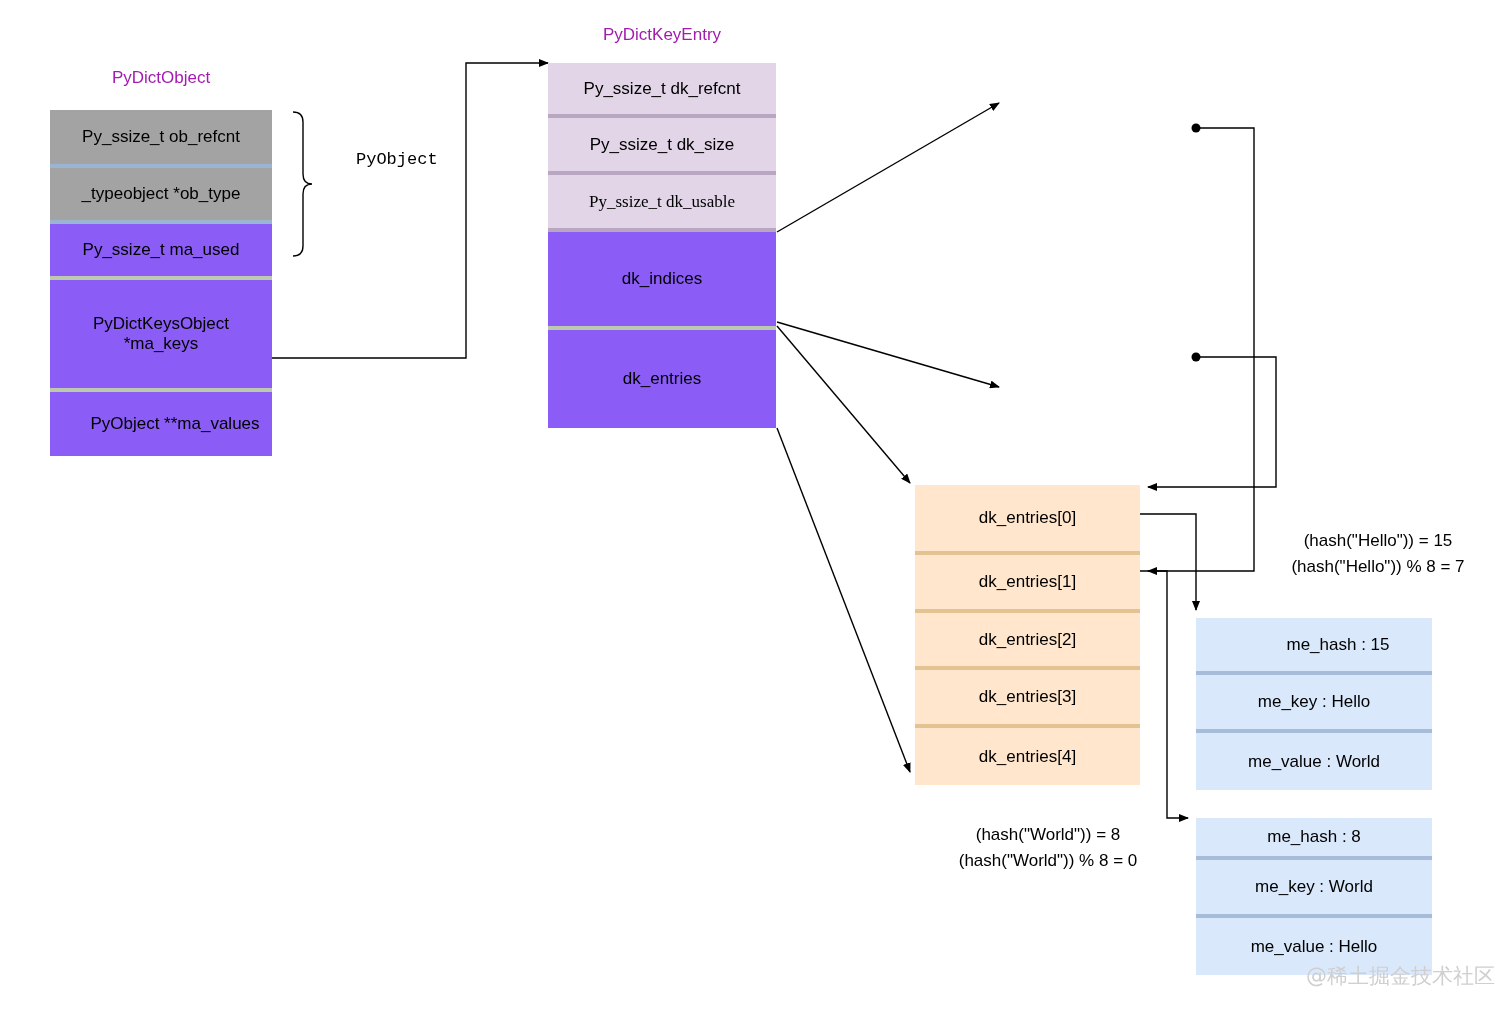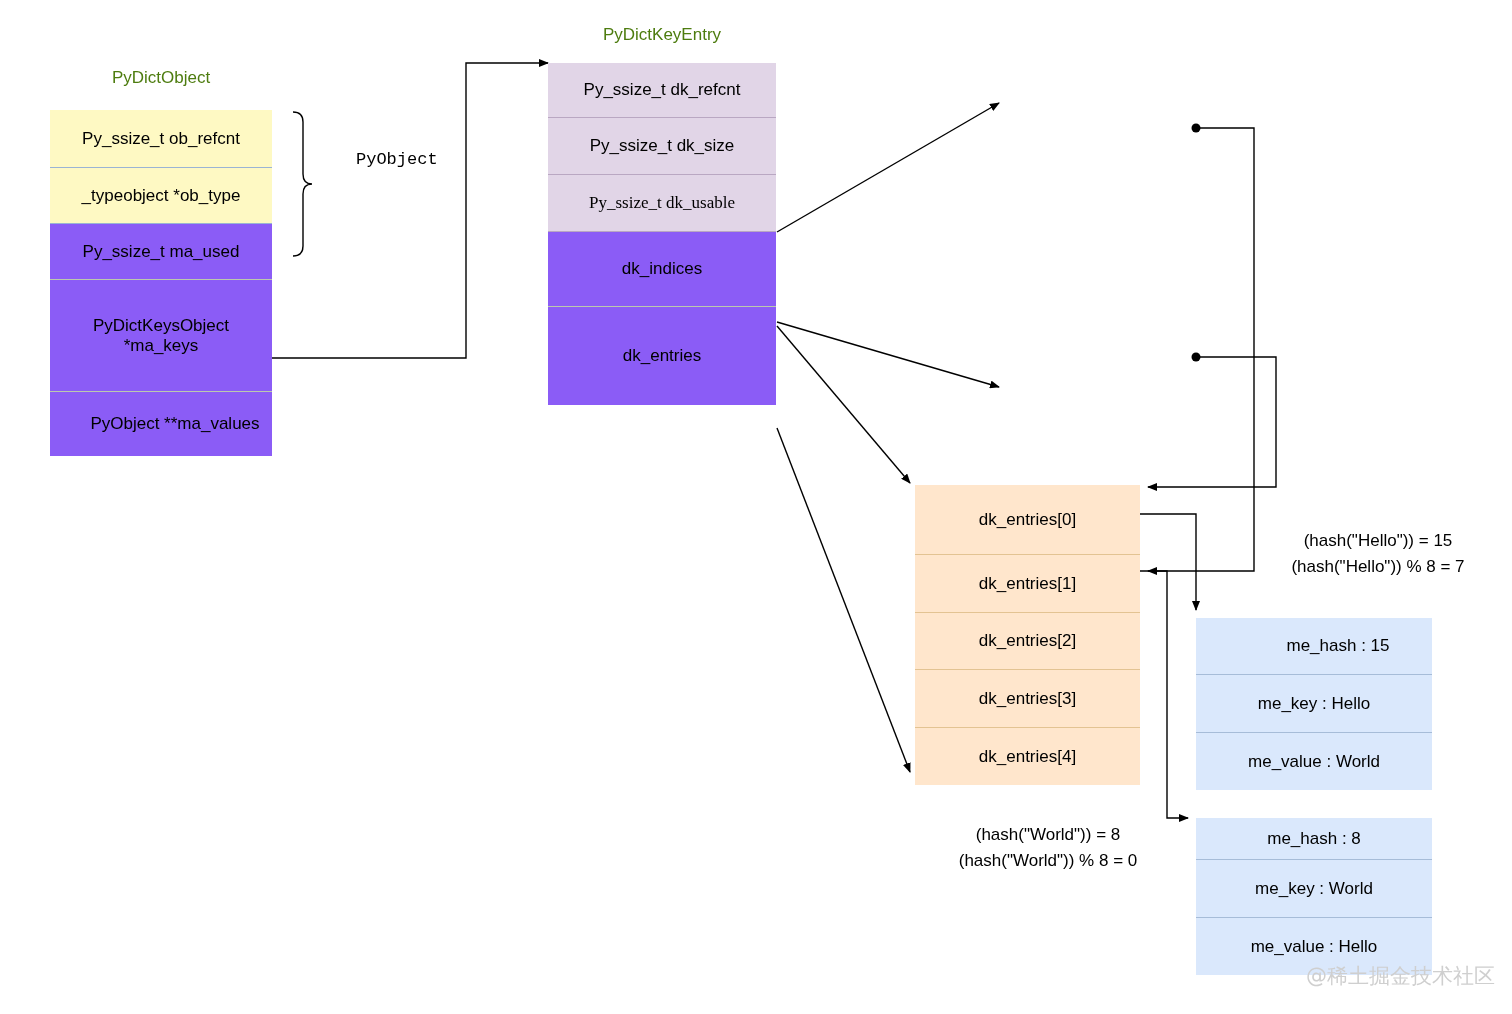--- a/index.html
+++ b/index.html
@@ -22,45 +22,45 @@
     position: absolute;
     left: 0;
     top: 0;
     width: 1512px;
     height: 1014px;
     pointer-events: none;
   }
   .title-label {
     position: absolute;
     font-size: 17px;
-    color: #4d7c0f;
+    color: #a21caf;
     text-align: center;
     white-space: nowrap;
   }
   .struct-box {
     position: absolute;
     box-sizing: border-box;
     border: 1px solid #b3b3b3;
     background: #ffffff;
   }
   .struct-row {
     box-sizing: border-box;
     display: flex;
     align-items: center;
     justify-content: center;
     text-align: center;
     font-size: 17px;
     line-height: 1.15;
     color: #000;
-    border-bottom: 1px solid #ef4444;
+    border-bottom: 4px solid #ef4444;
     white-space: pre-line;
   }
   .struct-row:last-child { border-bottom: none; }
 
-  .blue-fill   { background: #fef9c3; border-color: #9ab4d4; }
+  .blue-fill   { background: #a3a3a3; border-color: #9ab4d4; }
   .green-fill  { background: #8b5cf6; border-color: #bcc9ae; }
   .purple-fill { background: #e1d5e7; border-color: #b9a7c2; }
   .orange-fill { background: #ffe6cc; border-color: #e3c392; }
   .lightblue-fill { background: #dae8fc; border-color: #a6bcd8; }
 
   .box-blue   { border: 1px solid #9ab4d4; }
 
   .annot {
     position: absolute;
     font-size: 17px;
@@ -131,21 +131,21 @@
   </div>
 
   <div class="pyobject-label" style="left:356px; top:150px;font-family:Liberation Mono, monospace;">PyObject</div>
 
   <div class="title-label" style="left:548px; top:25px; width:228px;">PyDictKeyEntry</div>
 
   <div class="struct-box" style="left:548px; top:63px; width:228px; height:365px; border:none;">
     <div class="struct-row purple-fill" style="height:55px;">Py_ssize_t dk_refcnt</div>
     <div class="struct-row purple-fill" style="height:57px;">Py_ssize_t dk_size</div>
     <div class="struct-row purple-fill" style="height:57px;font-family:Liberation Serif, serif;">Py_ssize_t dk_usable</div>
-    <div class="struct-row green-fill" style="height:75px;">dk_indices</div>
+    <div class="struct-row green-fill" style="height:98px;">dk_indices</div>
     <div class="struct-row green-fill" style="height:98px;">dk_entries</div>
   </div>
 
 
   <div class="struct-box" style="left:915px; top:485px; width:225px; height:288px; border:none;">
     <div class="struct-row orange-fill" style="height:70px;">dk_entries[0]</div>
     <div class="struct-row orange-fill" style="height:58px;">dk_entries[1]</div>
     <div class="struct-row orange-fill" style="height:57px;">dk_entries[2]</div>
     <div class="struct-row orange-fill" style="height:58px;">dk_entries[3]</div>
     <div class="struct-row orange-fill" style="height:57px;">dk_entries[4]</div>

